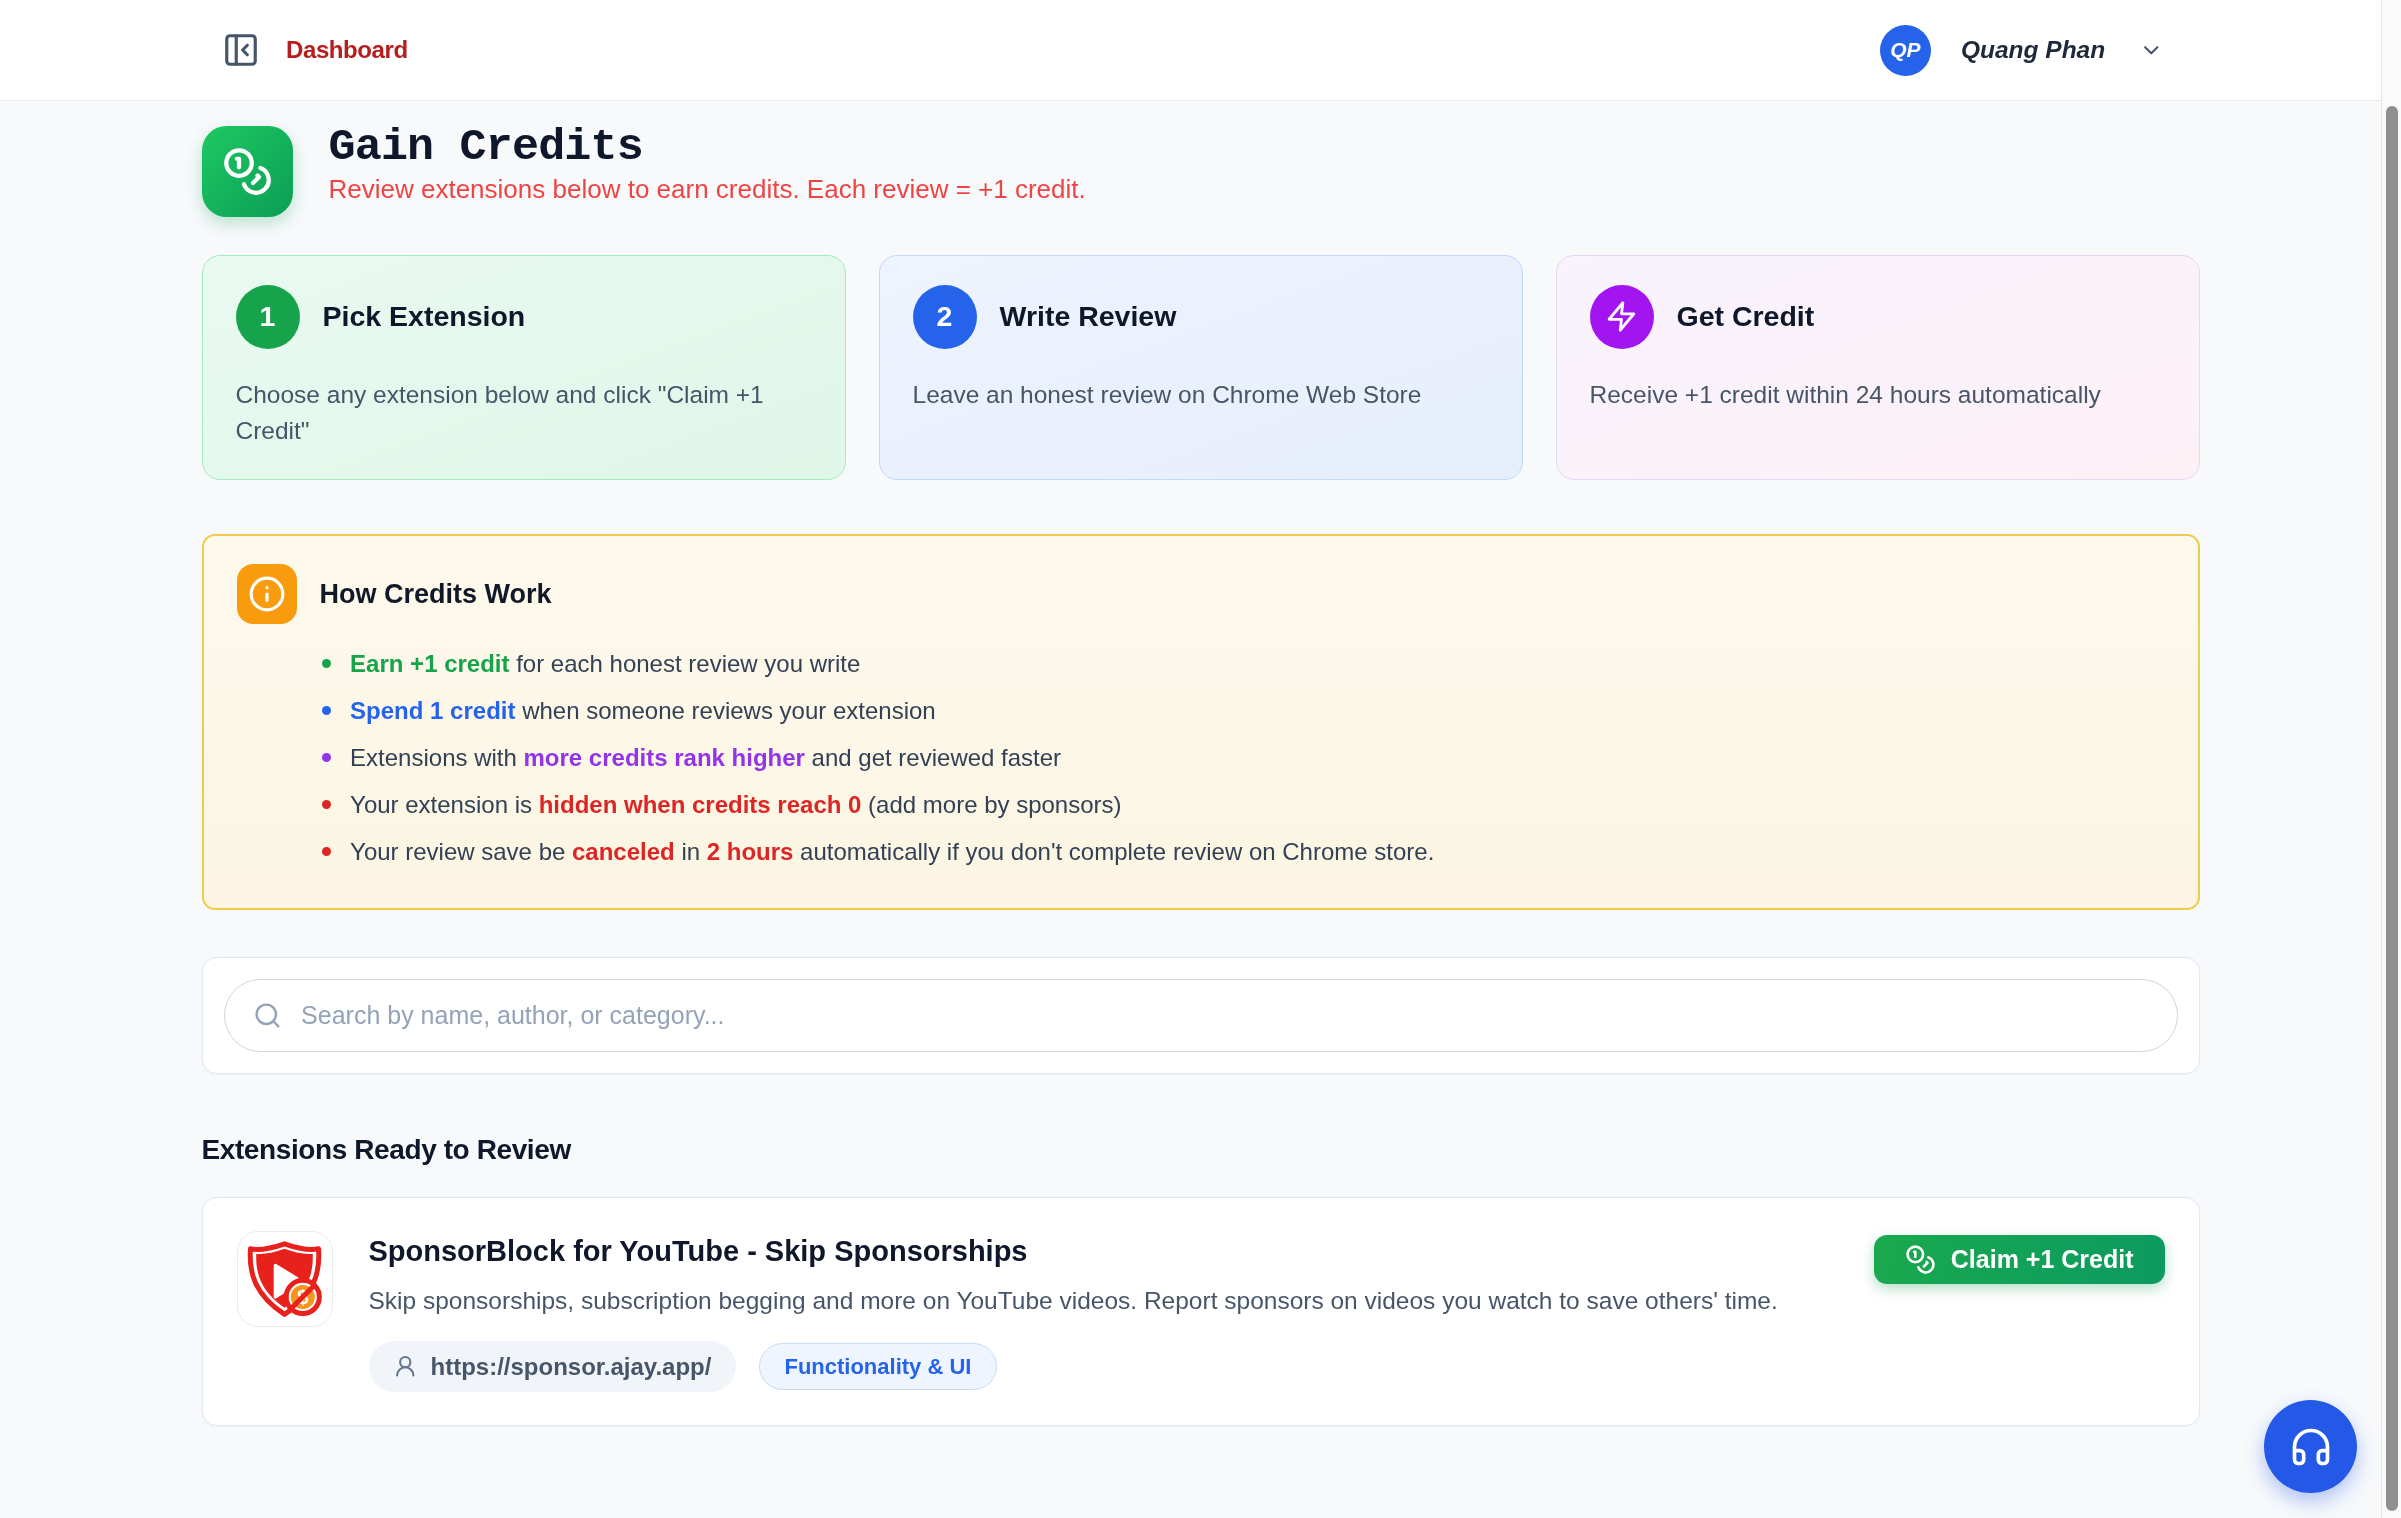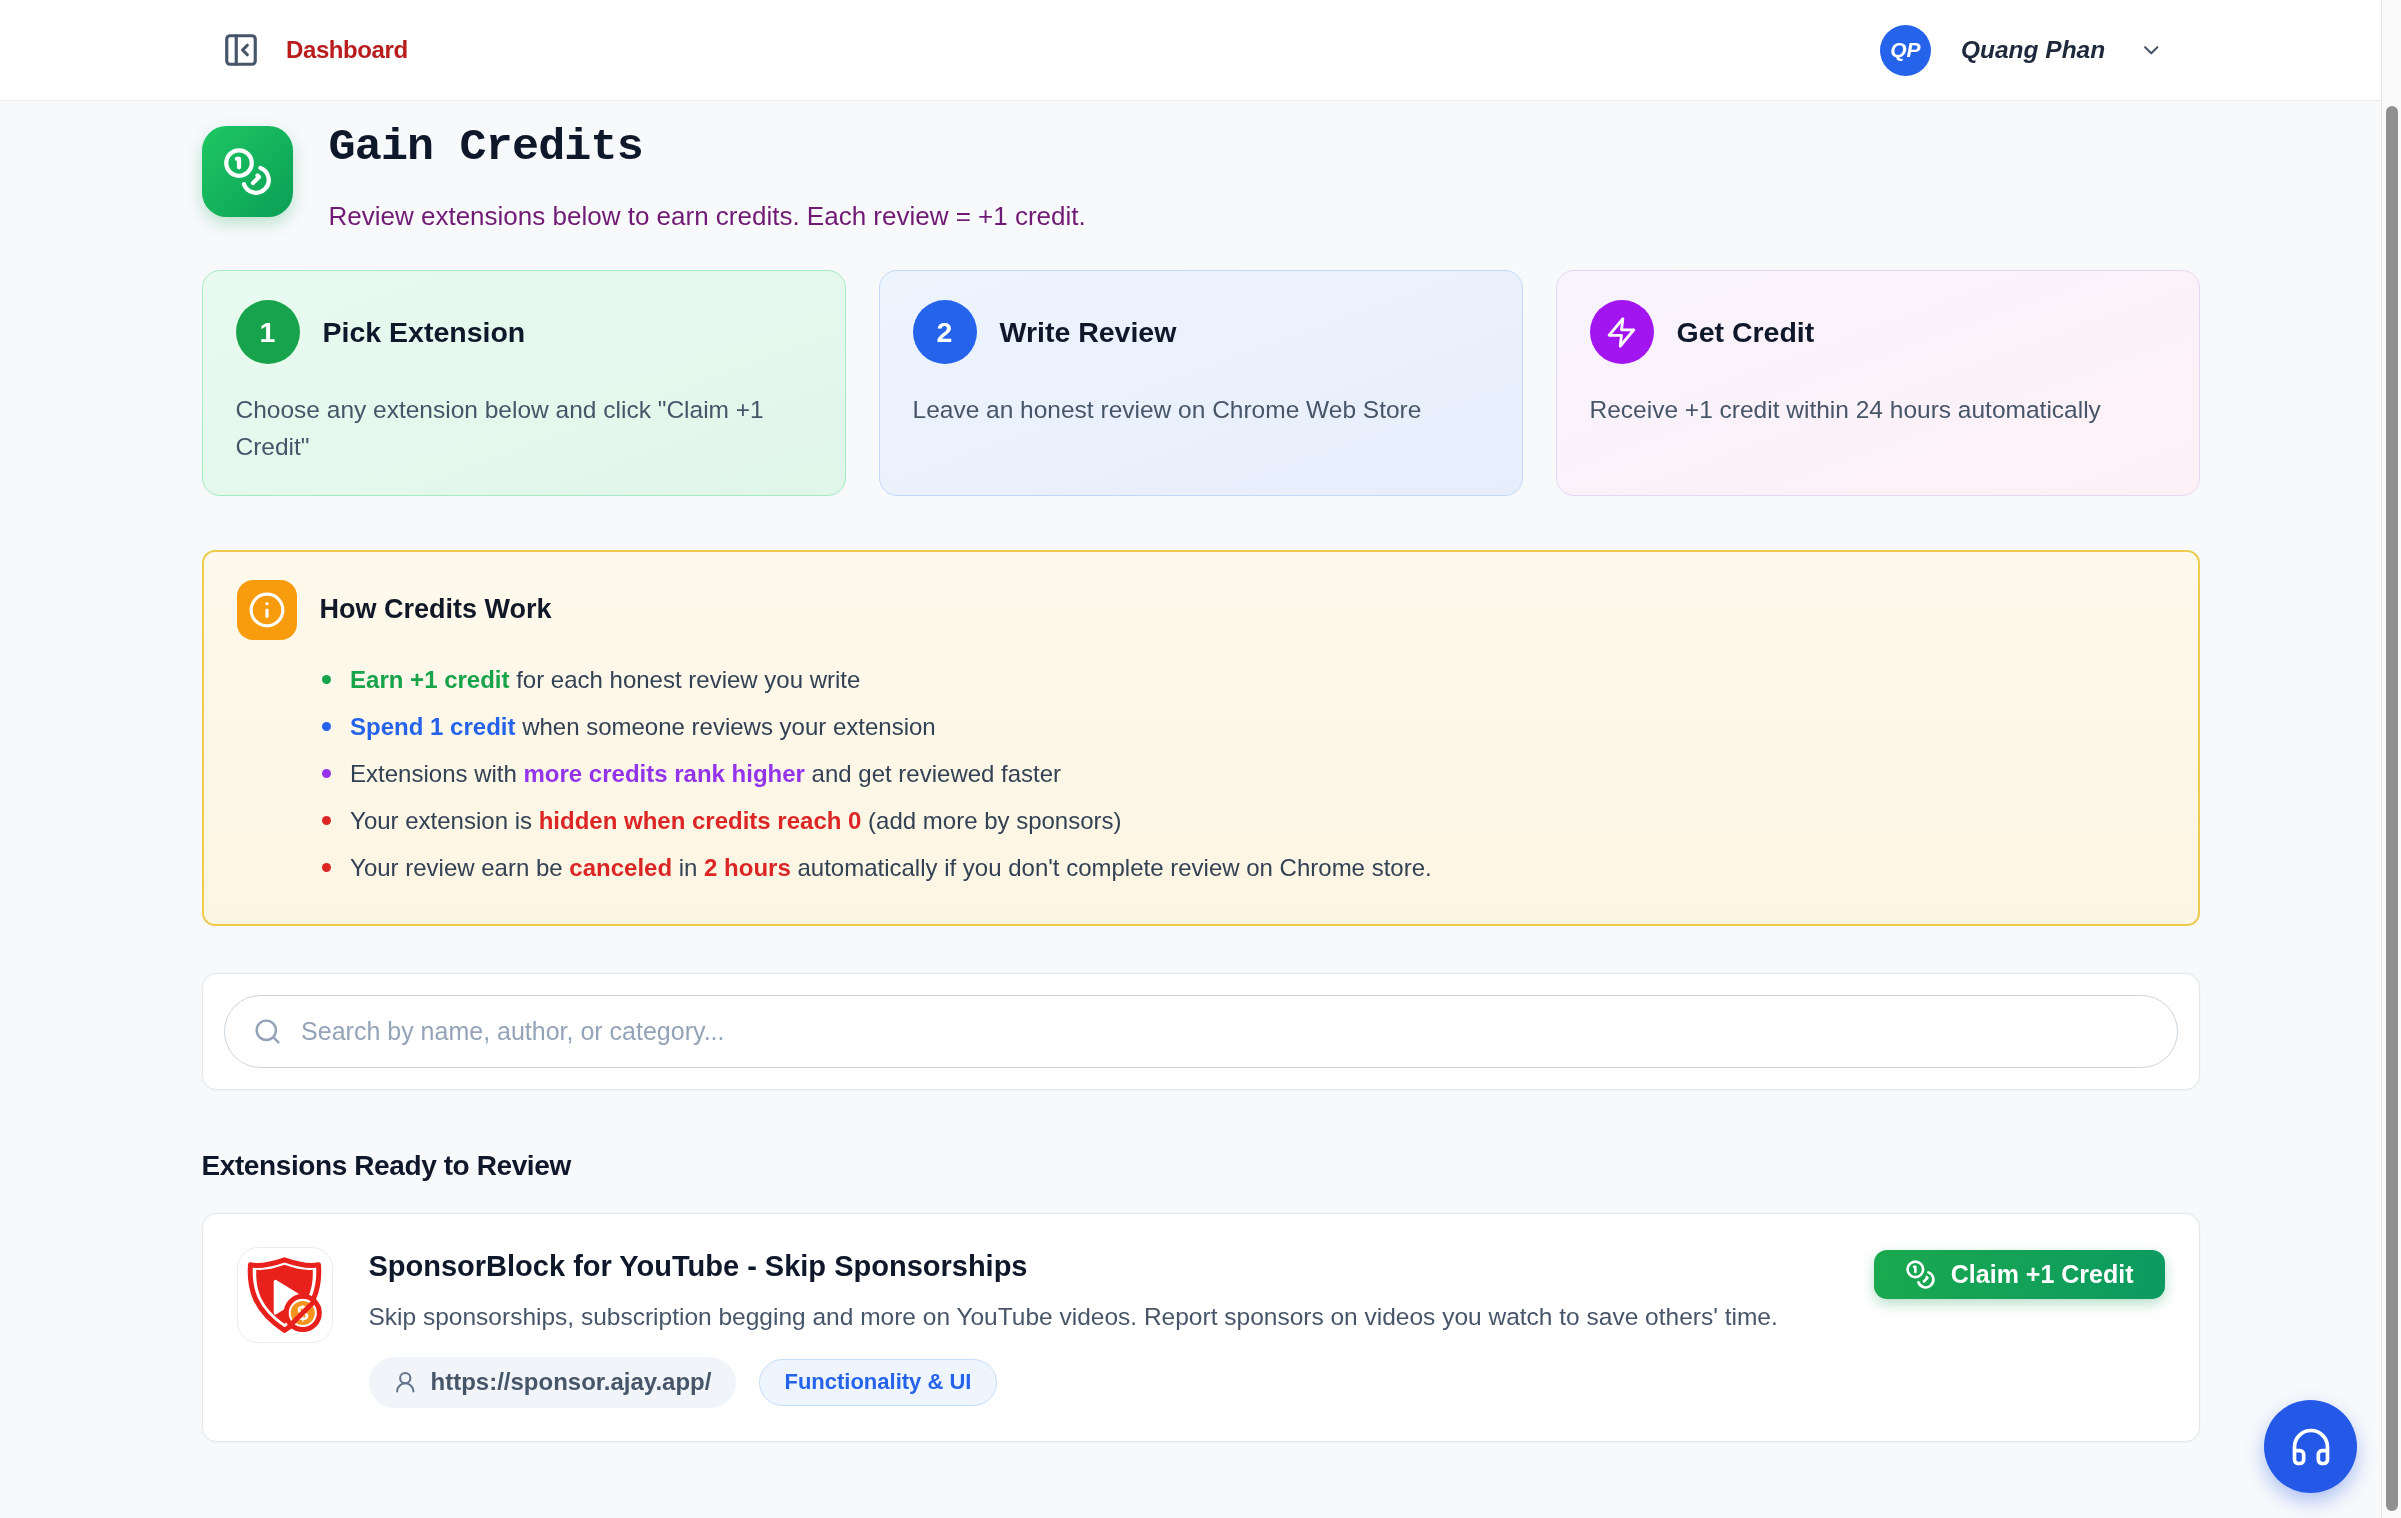--- a/index.html
+++ b/index.html
@@ -36,21 +36,21 @@
   
   .hero { display:flex; align-items:flex-start; gap:36px; }
   .hero-tile {
     width:91px; height:91px; border-radius:24.5px; flex:none;
     background:linear-gradient(135deg,#1ec863,#0a9e55);
     display:flex; align-items:center; justify-content:center;
     box-shadow:0 6.5px 14.7px rgba(16,160,85,0.25);
   }
   .hero-tile svg { width:51px; height:51px; color:#fff; }
   .hero-title { font-size:45px; font-weight:800; letter-spacing:-0.8px; color:#0f172a; margin-top:-3.3px;font-family:Liberation Mono, monospace; }
-  .hero-sub { font-size:26px; color:#701a75; margin-top:28px; }
+  .hero-sub { font-size:26px; color:#ef4444; margin-top:1px; }
 
   
   .steps { display:grid; grid-template-columns:repeat(3,1fr); gap:33px; margin-top:38px; }
   .step-card { border-radius:18px; border:1.6px solid; padding:29px 33px; min-height:207px; }
   .step-green  { background:linear-gradient(160deg,#e9faf0,#e0f6e9); border-color:#a3ecc1; }
   .step-blue   { background:linear-gradient(160deg,#eef4fe,#e6eefb); border-color:#c3d9fb; }
   .step-purple { background:linear-gradient(160deg,#f8f3fd,#fdf1f6); border-color:#e6d7f5; }
   .step-head { display:flex; align-items:center; gap:23px; }
   .step-badge {
     width:64px; height:64px; border-radius:50%; flex:none;
@@ -244,21 +244,21 @@
         <div class="bullet">
           <span class="dot" style="background: rgb(147, 51, 234);"></span>
           <span class="bullet-text"><span>Extensions with </span><span style="font-weight: 700; color: rgb(147, 51, 234);">more credits rank higher</span><span> and get reviewed faster</span></span>
         </div>
         <div class="bullet">
           <span class="dot" style="background: rgb(220, 38, 38);"></span>
           <span class="bullet-text"><span>Your extension is </span><span style="font-weight: 700; color: rgb(220, 38, 38);">hidden when credits reach 0</span><span> (add more by sponsors)</span></span>
         </div>
         <div class="bullet">
           <span class="dot" style="background: rgb(220, 38, 38);"></span>
-          <span class="bullet-text"><span>Your review earn be </span><span style="font-weight: 700; color: rgb(220, 38, 38);">canceled</span><span> in </span><span style="font-weight: 700; color: rgb(220, 38, 38);">2 hours</span><span> automatically if you don't complete review on Chrome store.</span></span>
+          <span class="bullet-text"><span>Your review save be </span><span style="font-weight: 700; color: rgb(220, 38, 38);">canceled</span><span> in </span><span style="font-weight: 700; color: rgb(220, 38, 38);">2 hours</span><span> automatically if you don't complete review on Chrome store.</span></span>
         </div>
       </div>
   </section>
 
   <section class="search-card">
     <div class="search-box">
       <svg viewBox="0 0 24 24" fill="none" stroke="currentColor" stroke-width="2" stroke-linecap="round" stroke-linejoin="round">
           <circle cx="11" cy="11" r="8"></circle>
           <path d="m21 21-4.3-4.3"></path>
         </svg>

